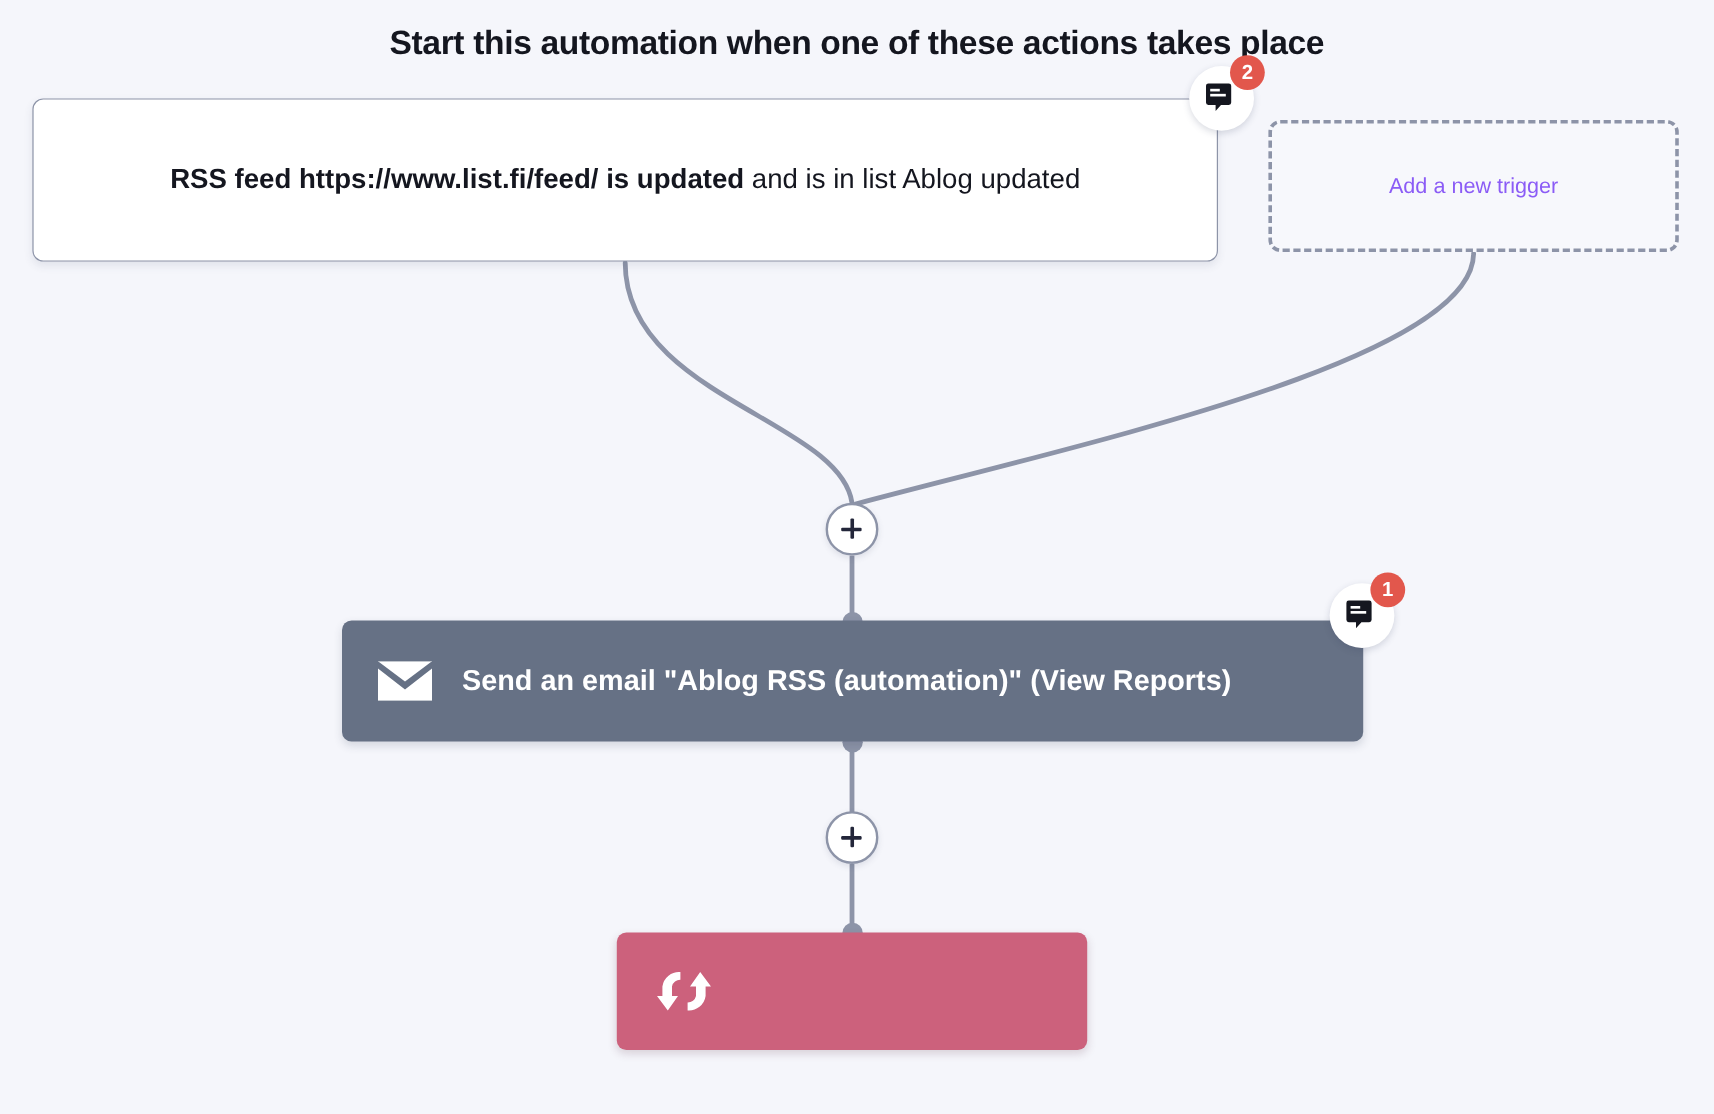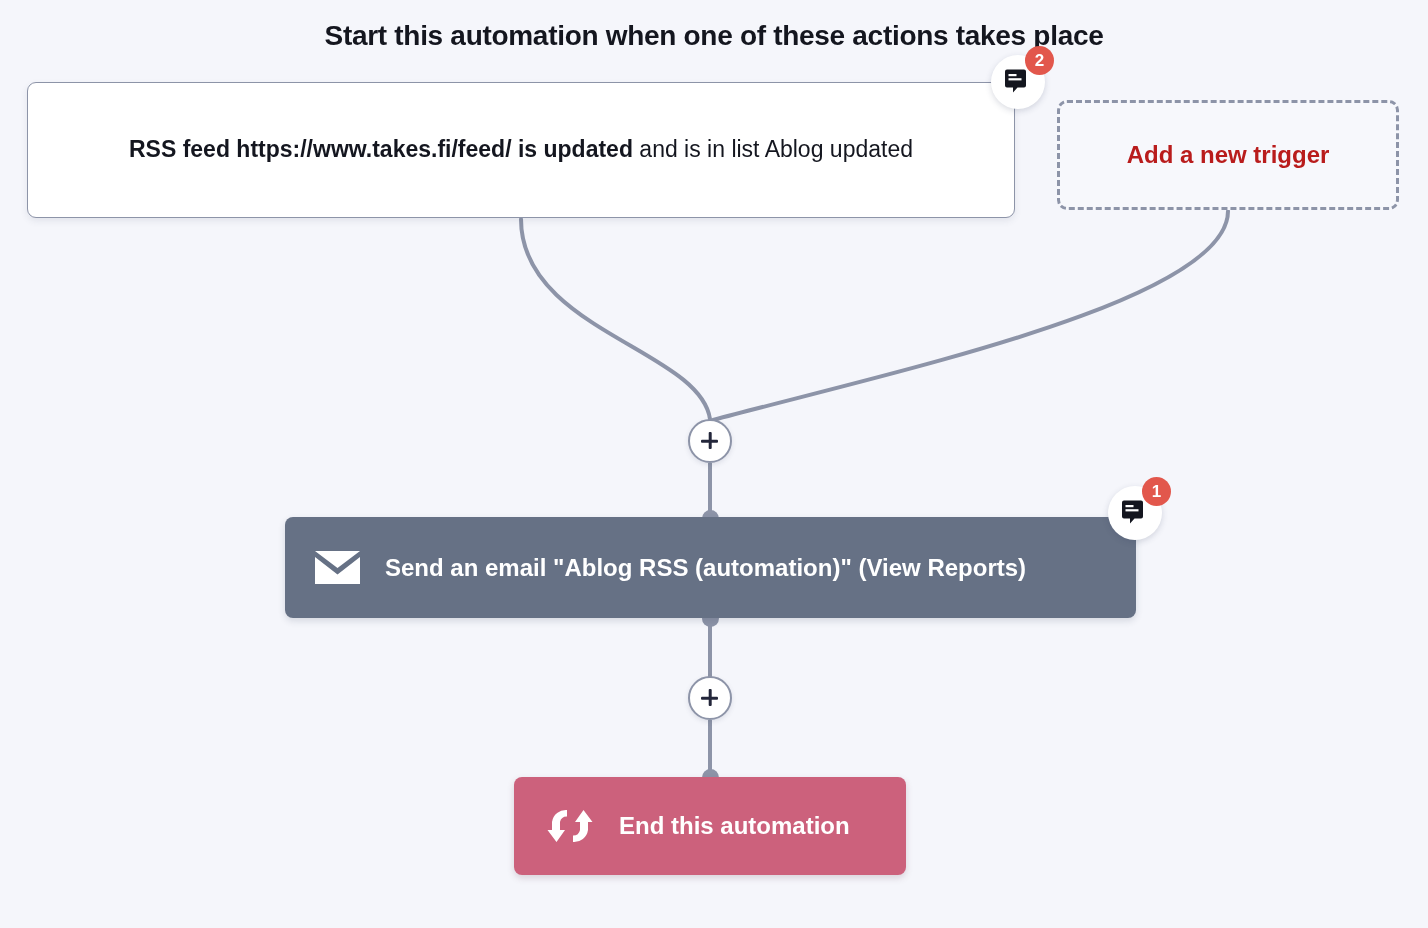--- a/index.html
+++ b/index.html
@@ -81,23 +81,23 @@
     box-sizing: border-box;
     background: #f7f8fc;
     border: 3px dashed #8d94a8;
     border-radius: 10px;
     display: flex;
     align-items: center;
     justify-content: center;
     cursor: pointer;
   }
   .add-trigger-label {
-    font-size: 24px;
-    font-weight: bold;
-    color: #b91c1c;
+    font-size: 18px;
+    font-weight: normal;
+    color: #8b5cf6;
   }
 
   
   .note-badge {
     position: absolute;
     width: 54px;
     height: 54px;
     border-radius: 50%;
     background: #ffffff;
     box-shadow: 0 2px 6px rgba(45, 55, 90, 0.18);
@@ -235,21 +235,21 @@
 
     <line x1="710" y1="616" x2="710" y2="678" stroke="#8d94a8" stroke-width="4"></line>
 
     <line x1="710" y1="720" x2="710" y2="780" stroke="#8d94a8" stroke-width="4"></line>
   </svg>
 
   <div class="page-title">Start this automation when one of these actions takes place</div>
 
   <div class="trigger-card">
     <div class="trigger-text">
-      <span class="strong">RSS feed https://www.takes.fi/feed/ is updated</span><span> and is in list Ablog updated</span>
+      <span class="strong">RSS feed https://www.list.fi/feed/ is updated</span><span> and is in list Ablog updated</span>
     </div>
   </div>
 
   <div class="note-badge" id="note-badge-trigger">
     <svg class="note-icon" viewBox="0 0 26 26" xmlns="http://www.w3.org/2000/svg">
       <path d="M1,2.5 a2,2 0 0 1 2,-2 h17 a2,2 0 0 1 2,2 v14 a2,2 0 0 1 -2,2 h-6.5 l-4.5,5 v-5 h-6 a2,2 0 0 1 -2,-2 z" fill="#14161f"></path>
       <rect x="4.5" y="5" width="8" height="2.2" fill="#ffffff"></rect>
       <rect x="4.5" y="9.2" width="13" height="2.2" fill="#ffffff"></rect>
     </svg>
     <span class="count">2</span>
@@ -285,16 +285,15 @@
 
   <div class="conn-dot" id="dot-end-top"></div>
 
   <div class="action-block end-block">
     <svg class="sync-icon" viewBox="0 0 46 40" xmlns="http://www.w3.org/2000/svg">
 
       <path d="M20,4 A14,14 0 0 0 5,16 L5,24 L0.5,24 L9.5,36 L18,24 L13,24 L13,16 A7,7 0 0 1 20,10.5 Z" fill="#ffffff"></path>
 
       <path d="M26,36 A14,14 0 0 0 41,24 L41,16 L45.5,16 L36.5,4 L28,16 L33,16 L33,24 A7,7 0 0 1 26,29.5 Z" fill="#ffffff"></path>
     </svg>
-    <span class="block-label">End this automation</span>
   </div>
 
 </div>
 
 </body></html>

